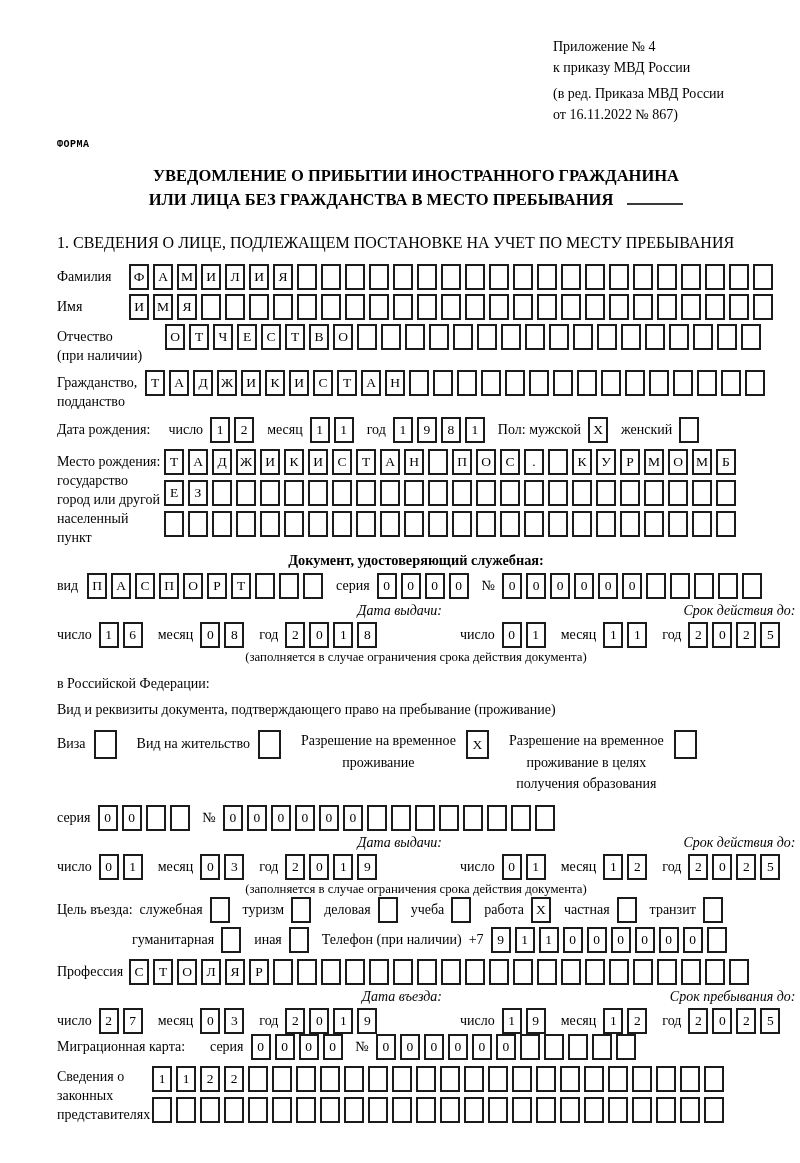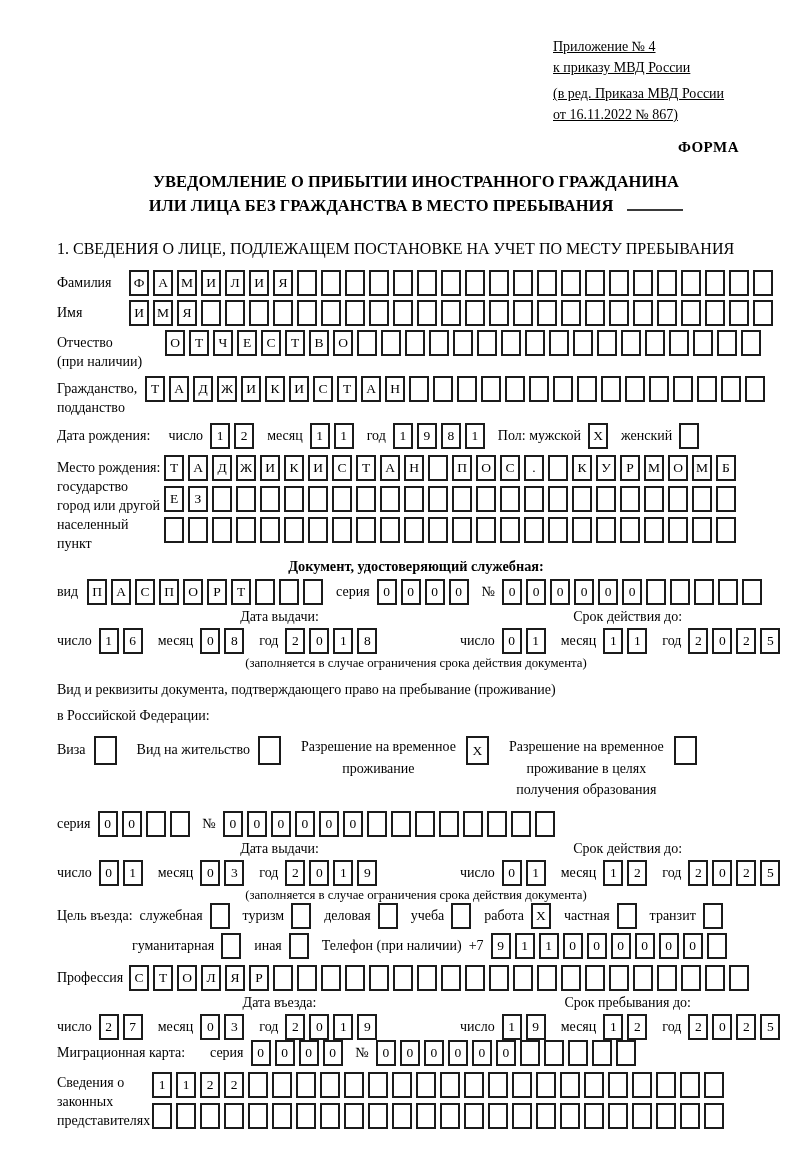--- a/index.html
+++ b/index.html
@@ -5,23 +5,23 @@
   * { margin:0; padding:0; box-sizing:border-box; }
   html,body { background:#ffffff; }
   body {
     width:800px; height:1163px; overflow:hidden;
     font-family:"Liberation Serif","DejaVu Serif",serif;
     color:#000; font-size:14px;
   }
   .page { padding:36px 25px 0 57px; }
 
   
-  .appendix { width:212px; margin-left:auto; margin-right:10px; line-height:1.5;text-decoration:underline; }
+  .appendix { width:212px; margin-left:auto; margin-right:10px; line-height:1.5; }
   .appendix .grp2 { margin-top:5px; }
-  .forma { font-weight:bold; text-align:right; margin:14px 36px 0 0; font-size:15px; letter-spacing:.5px; }
+  .forma { font-weight:bold; text-align:left; margin:14px 36px 0 0; font-size:10px; letter-spacing:.5px;font-family:Liberation Mono, monospace; }
 
   .title { text-align:center; font-weight:bold; font-size:16.5px; margin-top:14px; line-height:1.45; }
   .blank-line { display:inline-block; width:56px; border-bottom:2px solid #3a3a3a; margin-left:14px; vertical-align:baseline; }
 
   .sec-head { font-weight:normal; font-size:16px; margin-top:22px; margin-bottom:12px; }
 
   
   .frow { display:flex; align-items:flex-start; margin-bottom:4px; }
   .flabel { flex:0 0 auto; padding-top:4px; line-height:1.35; }
   .w72 { width:72px; } .w88 { width:88px; } .w95 { width:95px; }
@@ -42,21 +42,21 @@
   .mr18 { margin-right:18px !important;text-align:center; }
   .ml14 { margin-left:14px; }
 
   .center-bold { text-align:center; font-weight:bold; margin:4px 0 4px 0; font-size:14.3px; }
 
   
   .datepair { margin-top:2px; }
   .dp-cols { display:flex; }
   .dp-left { width:385px; flex:0 0 auto; }
   .dp-right { flex:1; padding-left:18px; }
-  .dp-head { text-align:center; margin-bottom:3px; }
+  .dp-head { text-align:right; margin-bottom:3px;font-style:italic; }
   .dp-left .dp-head { padding-left:60px; }
   .dg { display:flex; align-items:center; }
   .dg .lbl { margin-right:7px; white-space:nowrap; }
   .dg .cells { margin-right:11px; }
   .note-right { text-align:center; font-size:12.8px; margin-top:2px; }
 
   .para { line-height:1.9; }
 
   
   .opts-row { display:flex; align-items:flex-start; margin:6px 0 10px 0; }
@@ -429,22 +429,22 @@
               <span class="cell">2</span>
               <span class="cell">5</span>
             </span>
         </div>
       </div>
     </div>
     <div class="note-right">(заполняется в случае ограничения срока действия документа)</div>
   </div>
 
   <div class="para mt6">
+    <div>в Российской Федерации:</div>
     <div>Вид и реквизиты документа, подтверждающего право на пребывание (проживание)</div>
-    <div>в Российской Федерации:</div>
   </div>
 
   <div class="opts-row">
     <div class="opt">
       <span class="olabel">Виза</span>
       <span class="cells cells-lg">
           <span class="cell"></span>
         </span>
     </div>
     <div class="opt">

